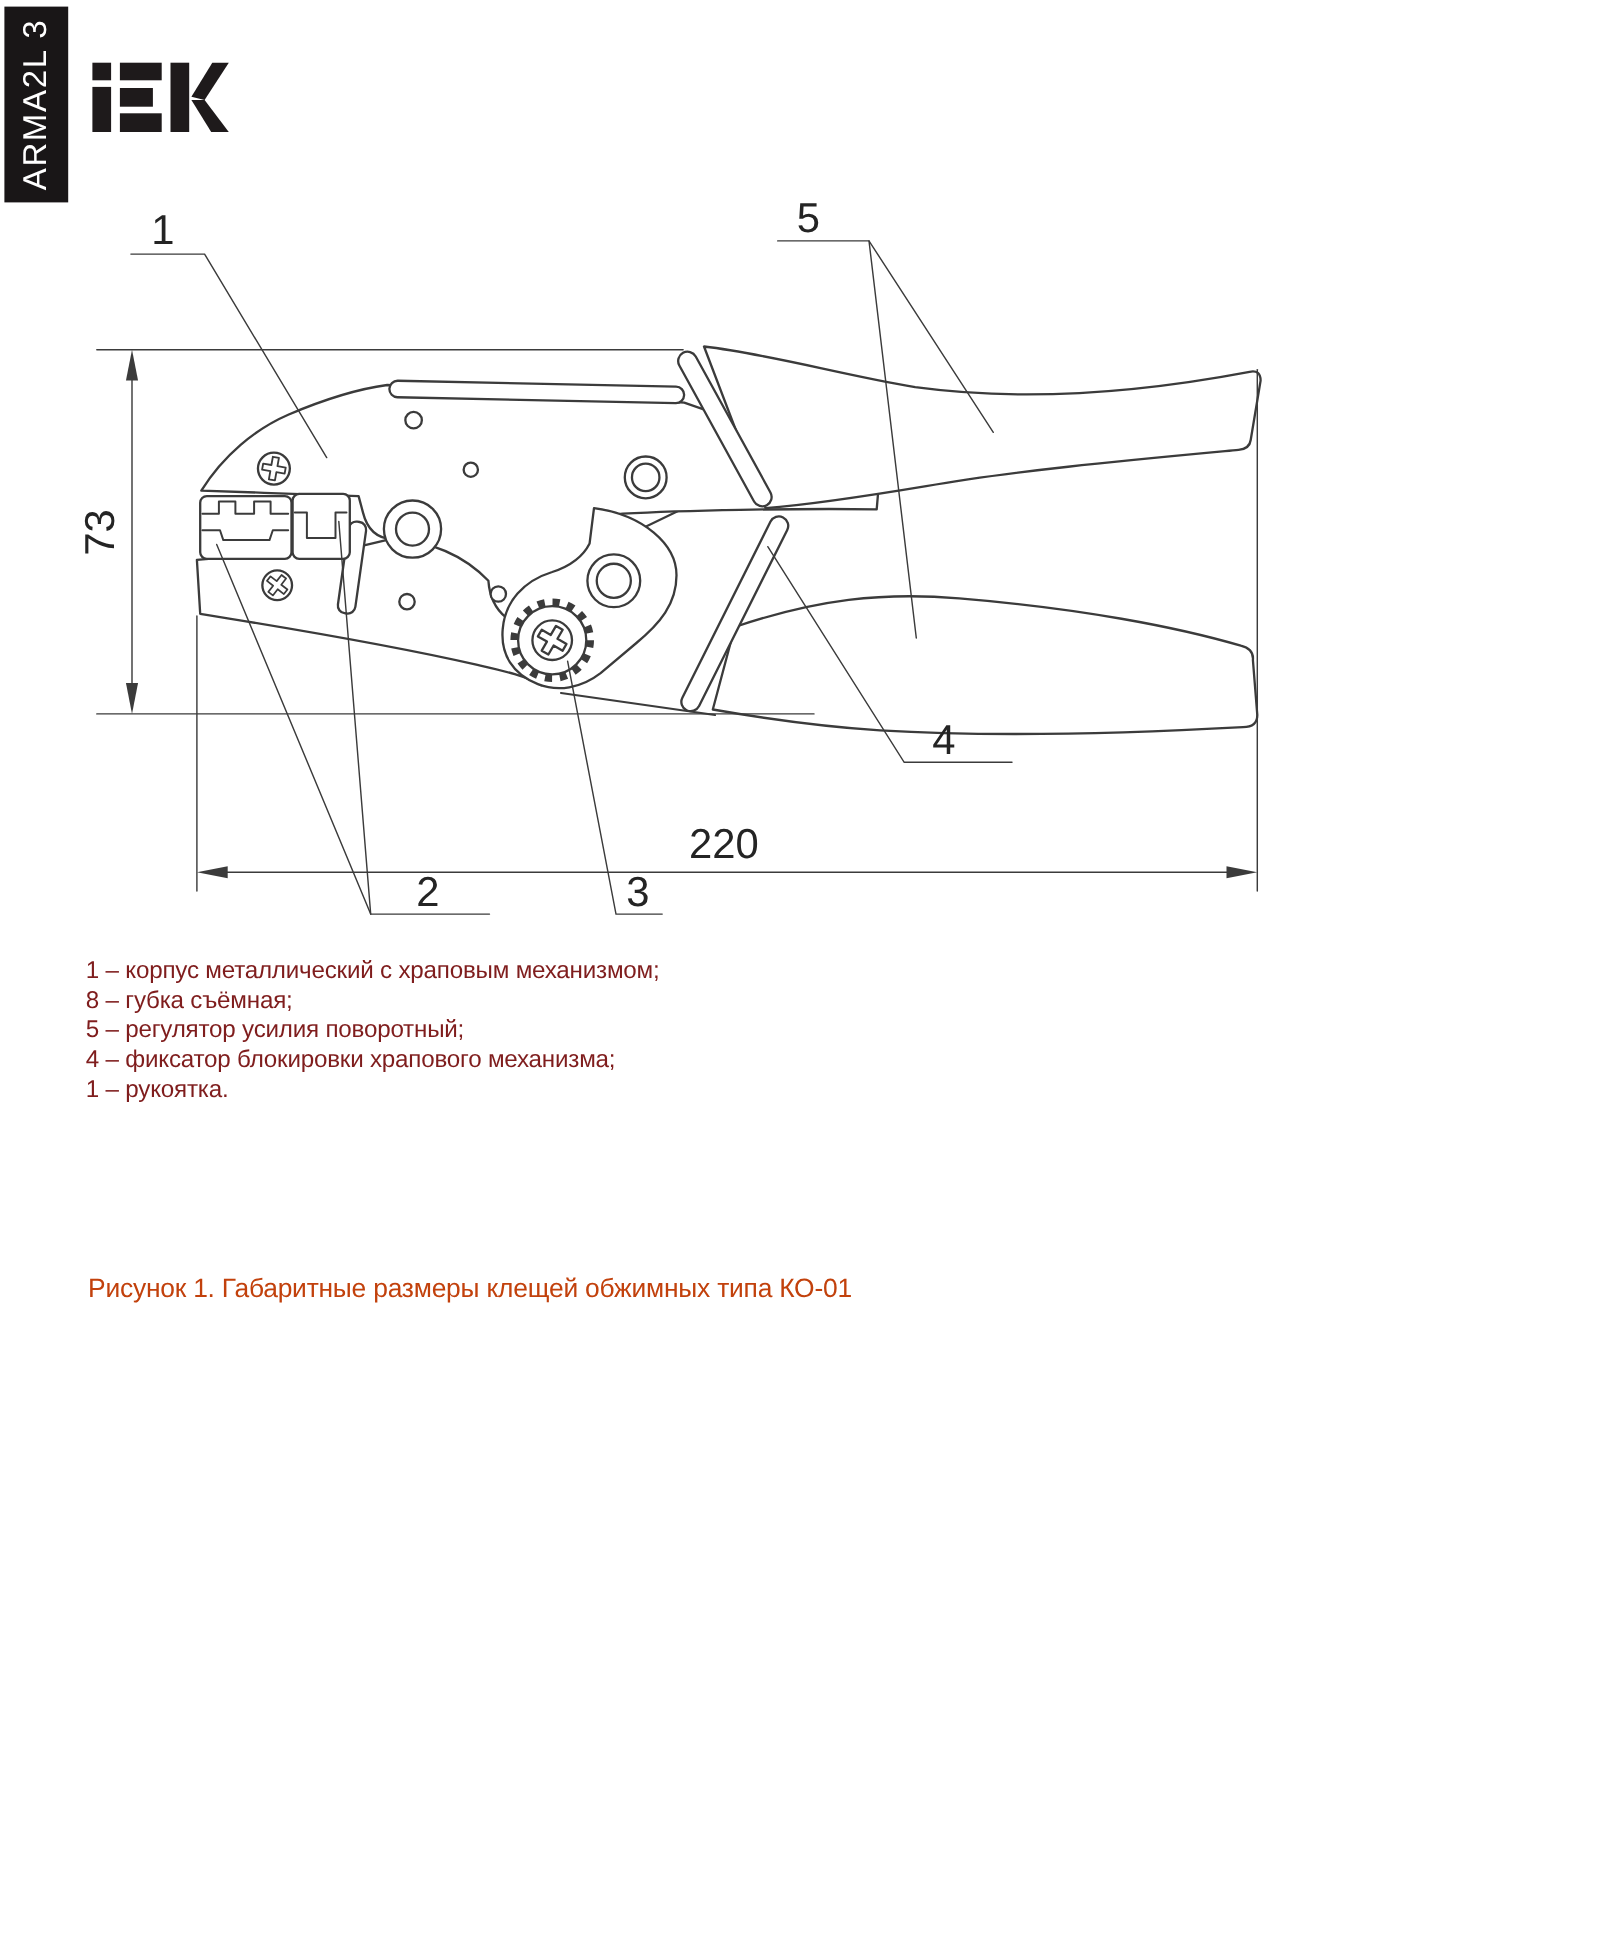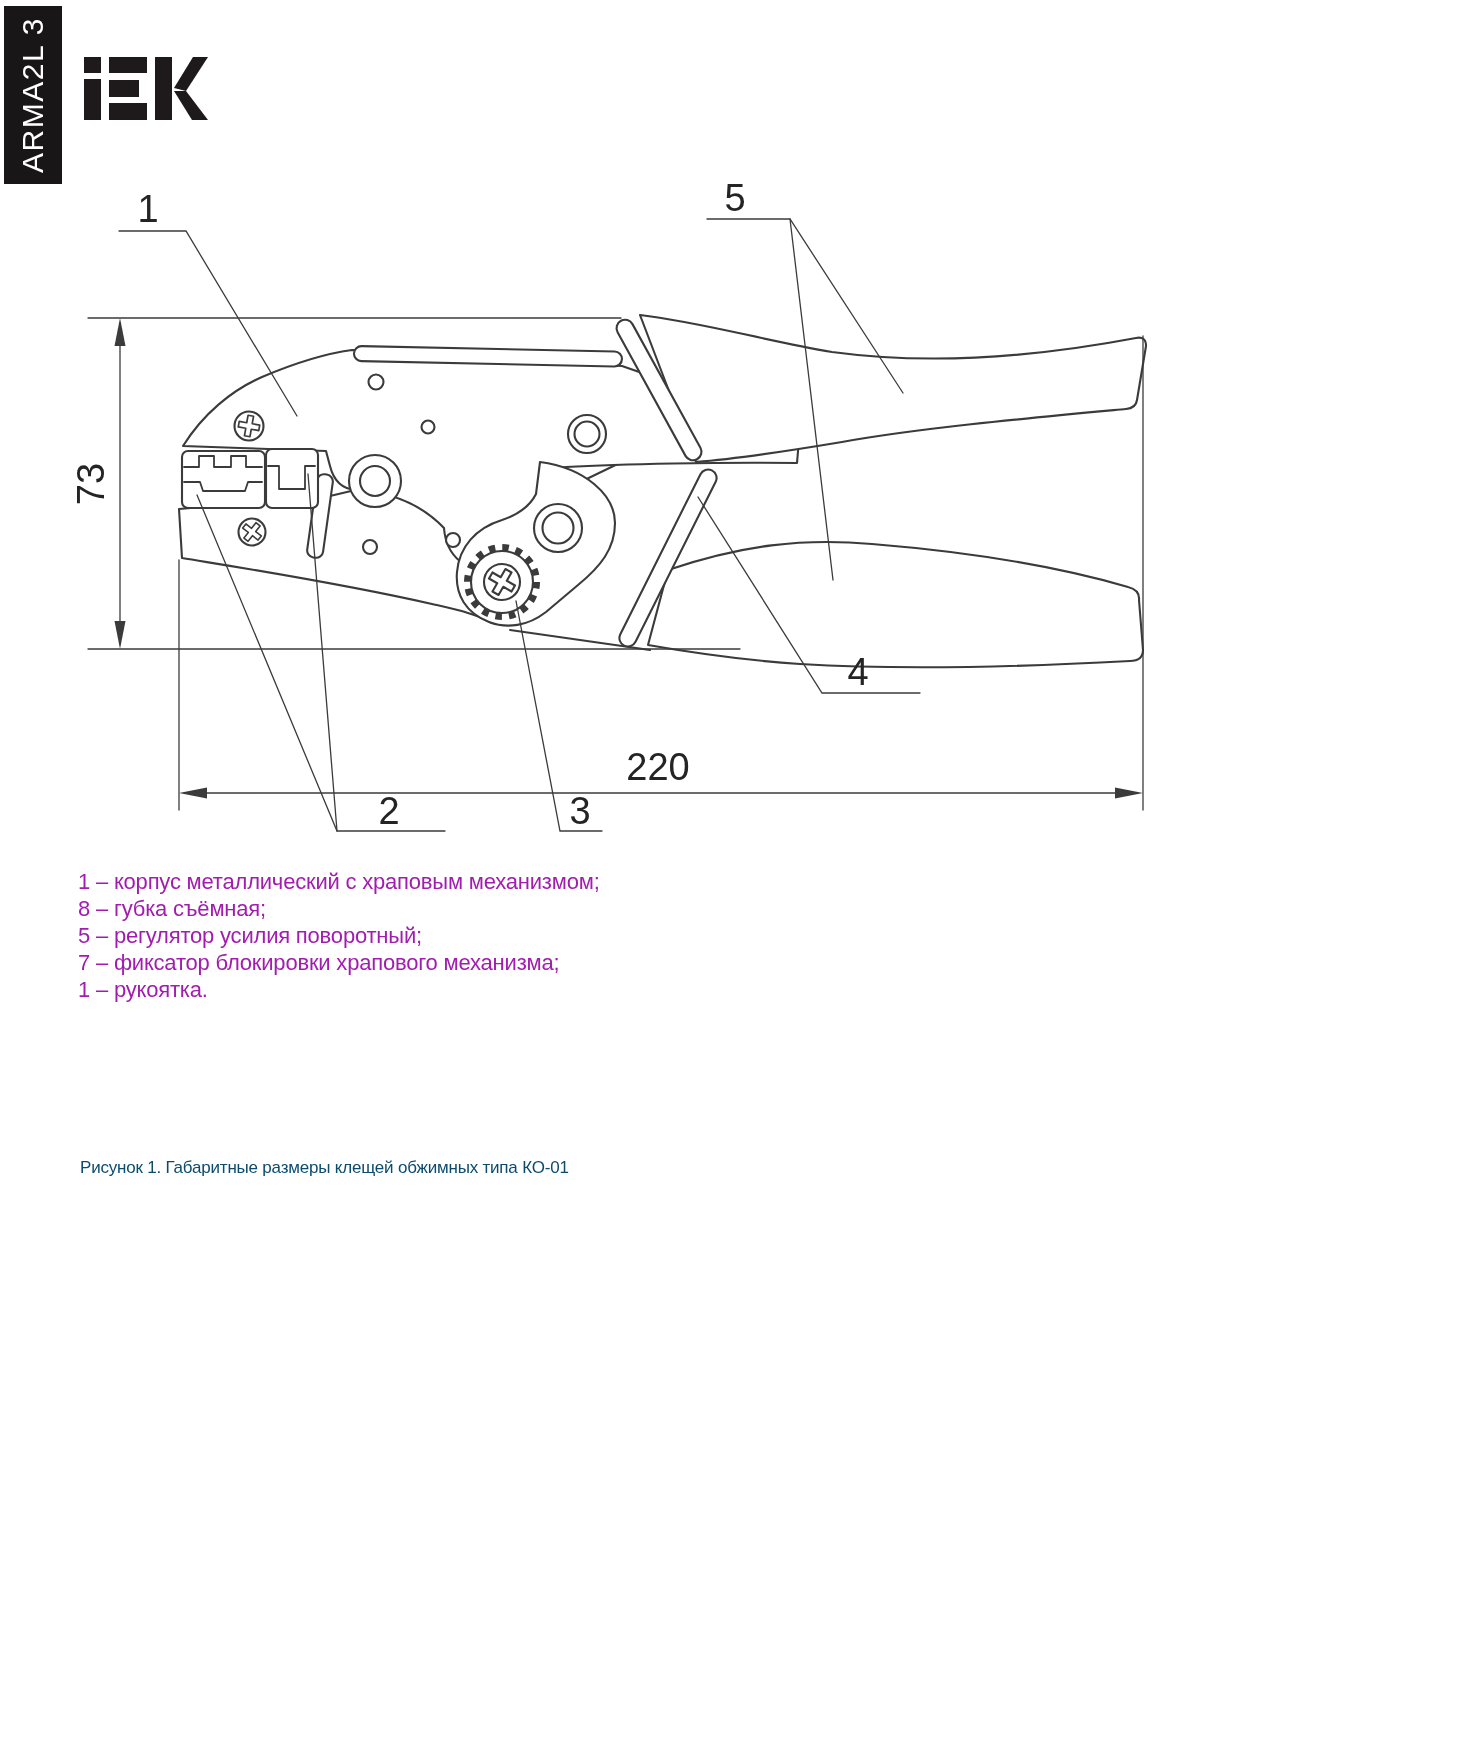--- a/index.html
+++ b/index.html
@@ -16,25 +16,25 @@
     background:#191617;display:flex;align-items:center;justify-content:center;
   }
   .side-tab span{
     display:block;transform:rotate(-90deg);white-space:nowrap;
     color:#ffffff;font-size:30px;letter-spacing:1.5px;font-weight:400;
   }
   .logo{position:absolute;left:82px;top:55px;}
   .drawing-wrap{position:absolute;left:0;top:0;width:1470px;height:860px;}
   .legend{
     position:absolute;left:78px;top:868px;width:900px;
-    color:#a21caf;font-size:22px;line-height:27px;letter-spacing:-0.2px;
+    color:#7f1d1d;font-size:22px;line-height:27px;letter-spacing:-0.2px;
   }
   .caption{
     position:absolute;left:80px;top:1158px;width:1100px;
-    color:#0c4a6e;font-size:17px;letter-spacing:-0.2px;
+    color:#c2410c;font-size:24px;letter-spacing:-0.2px;
   }
   svg text{font-family:"Liberation Sans", sans-serif;}
 </style>
 </head>
 <body>
 
 <div class="page">
 
   <div class="side-tab">
     <span>ARMA2L 3</span>
@@ -200,19 +200,19 @@
       <text transform="translate(104 484) rotate(-90)" text-anchor="middle">73</text>
       <text x="658" y="780" text-anchor="middle">220</text>
     </g>
   </svg>
   </div>
 
   <div class="legend">
     <div>1 – корпус металлический с храповым механизмом;</div>
     <div>8 – губка съёмная;</div>
     <div>5 – регулятор усилия поворотный;</div>
-    <div>7 – фиксатор блокировки храпового механизма;</div>
+    <div>4 – фиксатор блокировки храпового механизма;</div>
     <div>1 – рукоятка.</div>
   </div>
 
   <div class="caption">Рисунок 1. Габаритные размеры клещей обжимных типа КО-01</div>
 
 </div>
 
 </body></html>

